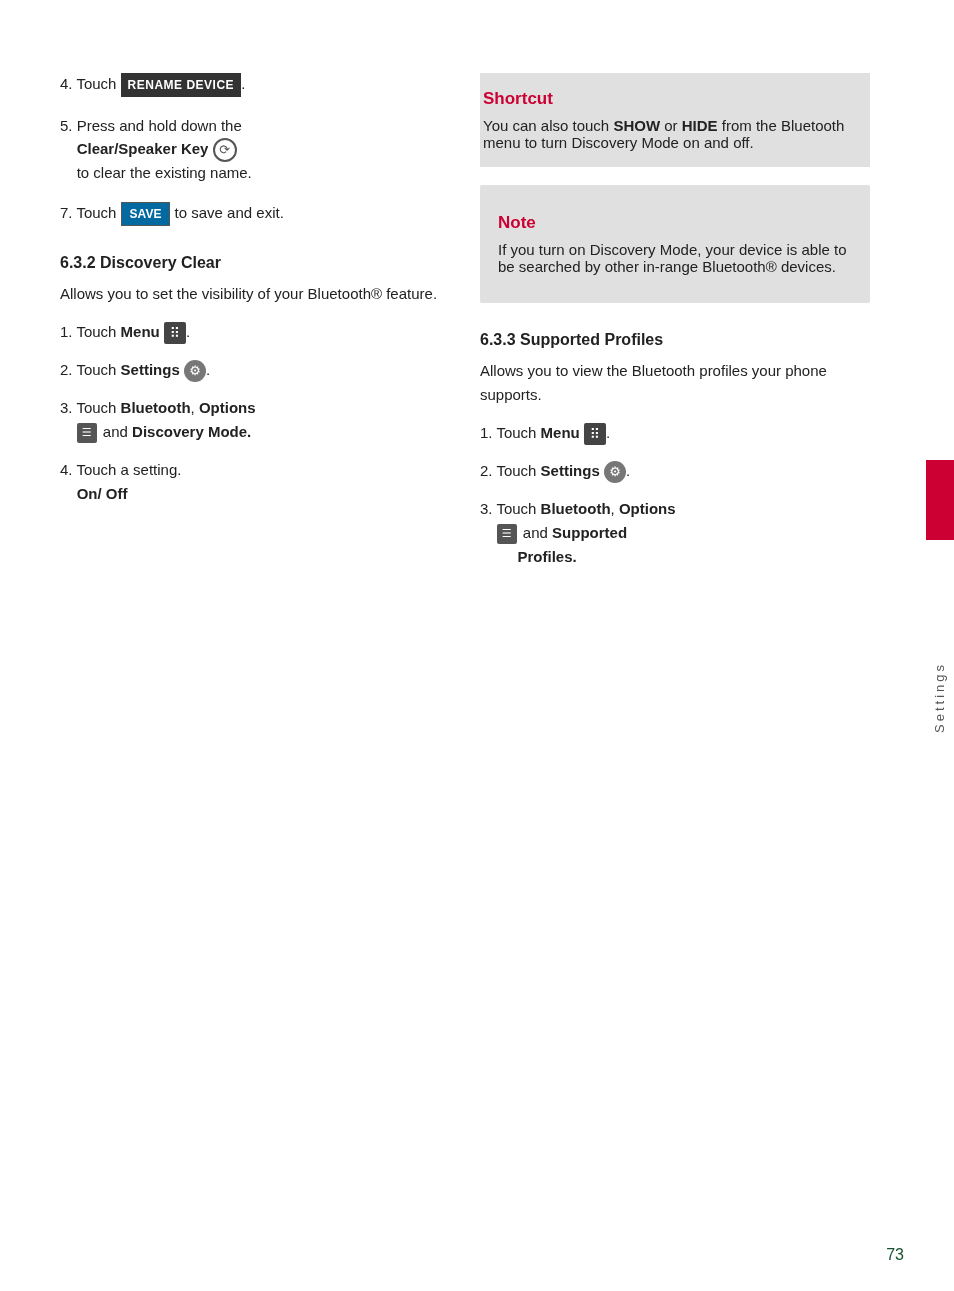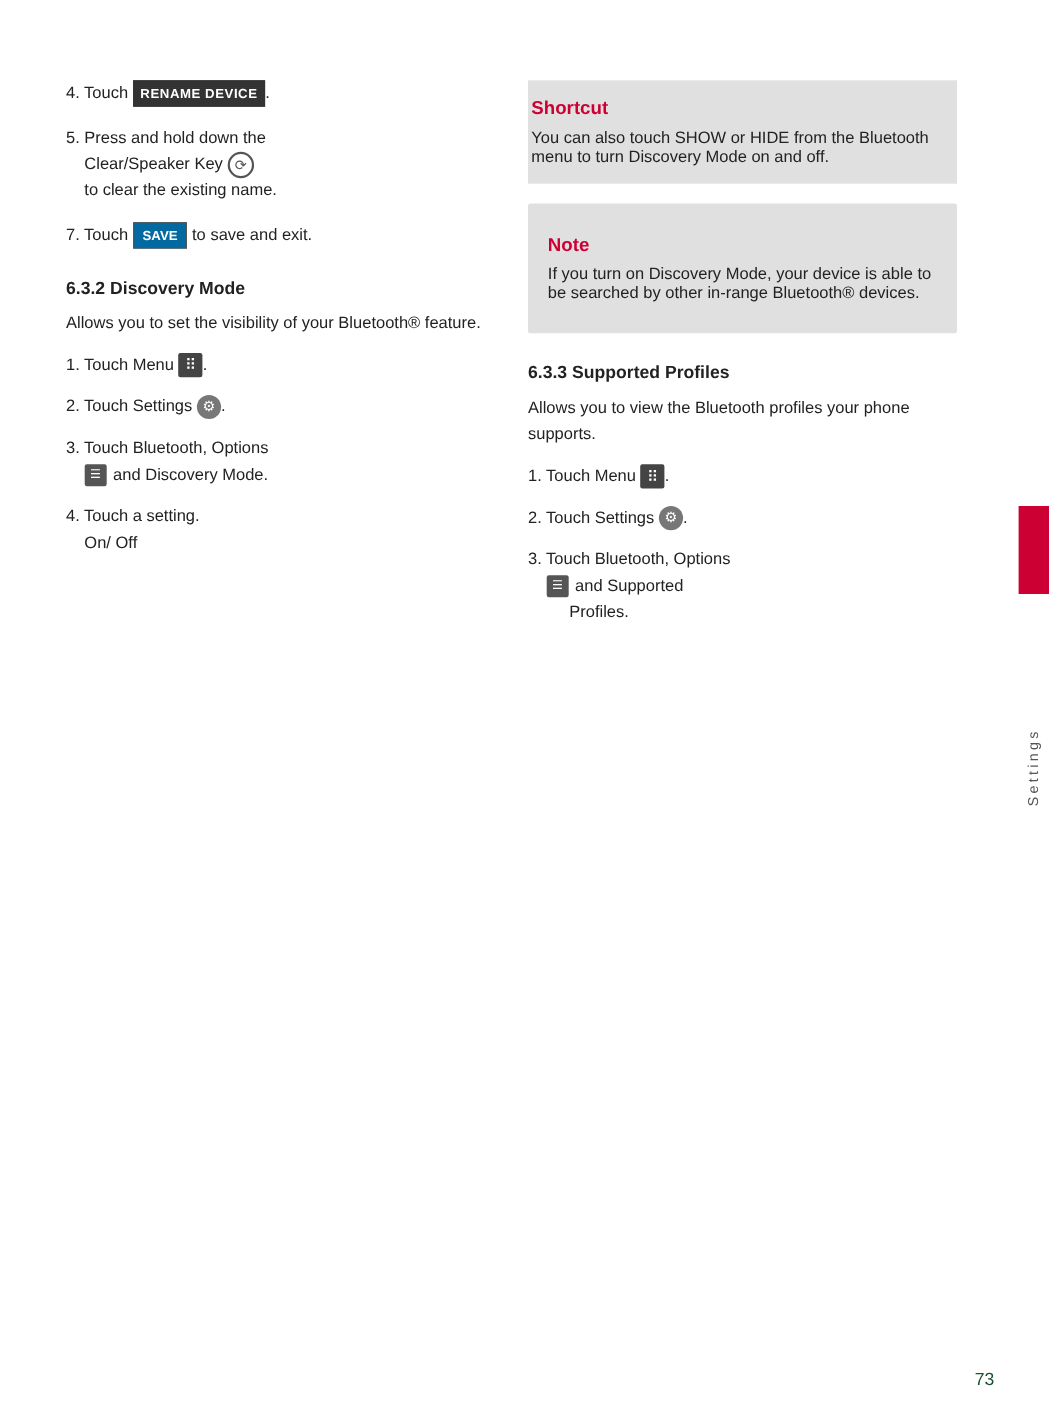--- a/index.html
+++ b/index.html
@@ -177,21 +177,21 @@
     }
 
     .note-title {
       font-size: 17px;
       font-weight: bold;
       color: #cc0033;
       margin-bottom: 8px;
     }
 
     .bold-text {
-      font-weight: normal;
+      font-weight: bold;
     }
 
     .step-inline {
       margin-bottom: 14px;
       line-height: 1.6;
     }
 
     .page-number {
       position: absolute;
       bottom: 40px;
@@ -246,21 +246,21 @@
         &nbsp;&nbsp;&nbsp;&nbsp;<span class="bold-text">Clear/Speaker Key</span>
         <span class="key-icon"></span><br>
         &nbsp;&nbsp;&nbsp;&nbsp;<span>to clear the existing name.</span>
       </div>
 
 
       <div class="step-block">
         <span>7.  Touch </span><span class="save-btn">SAVE</span><span> to save and exit.</span>
       </div>
 
-      <div class="section-title">6.3.2 Discovery Mode</div>
+      <div class="section-title">6.3.2 Discovery Clear</div>
       <div class="section-desc">Allows you to set the visibility of your Bluetooth® feature.</div>
 
       <div class="step-inline">
         <span>1. Touch </span><span class="bold-text">Menu</span> <span class="icon-menu"></span>.
       </div>
 
       <div class="step-inline">
         <span>2. Touch </span><span class="bold-text">Settings</span> <span class="icon-settings"></span>.
       </div>
 

